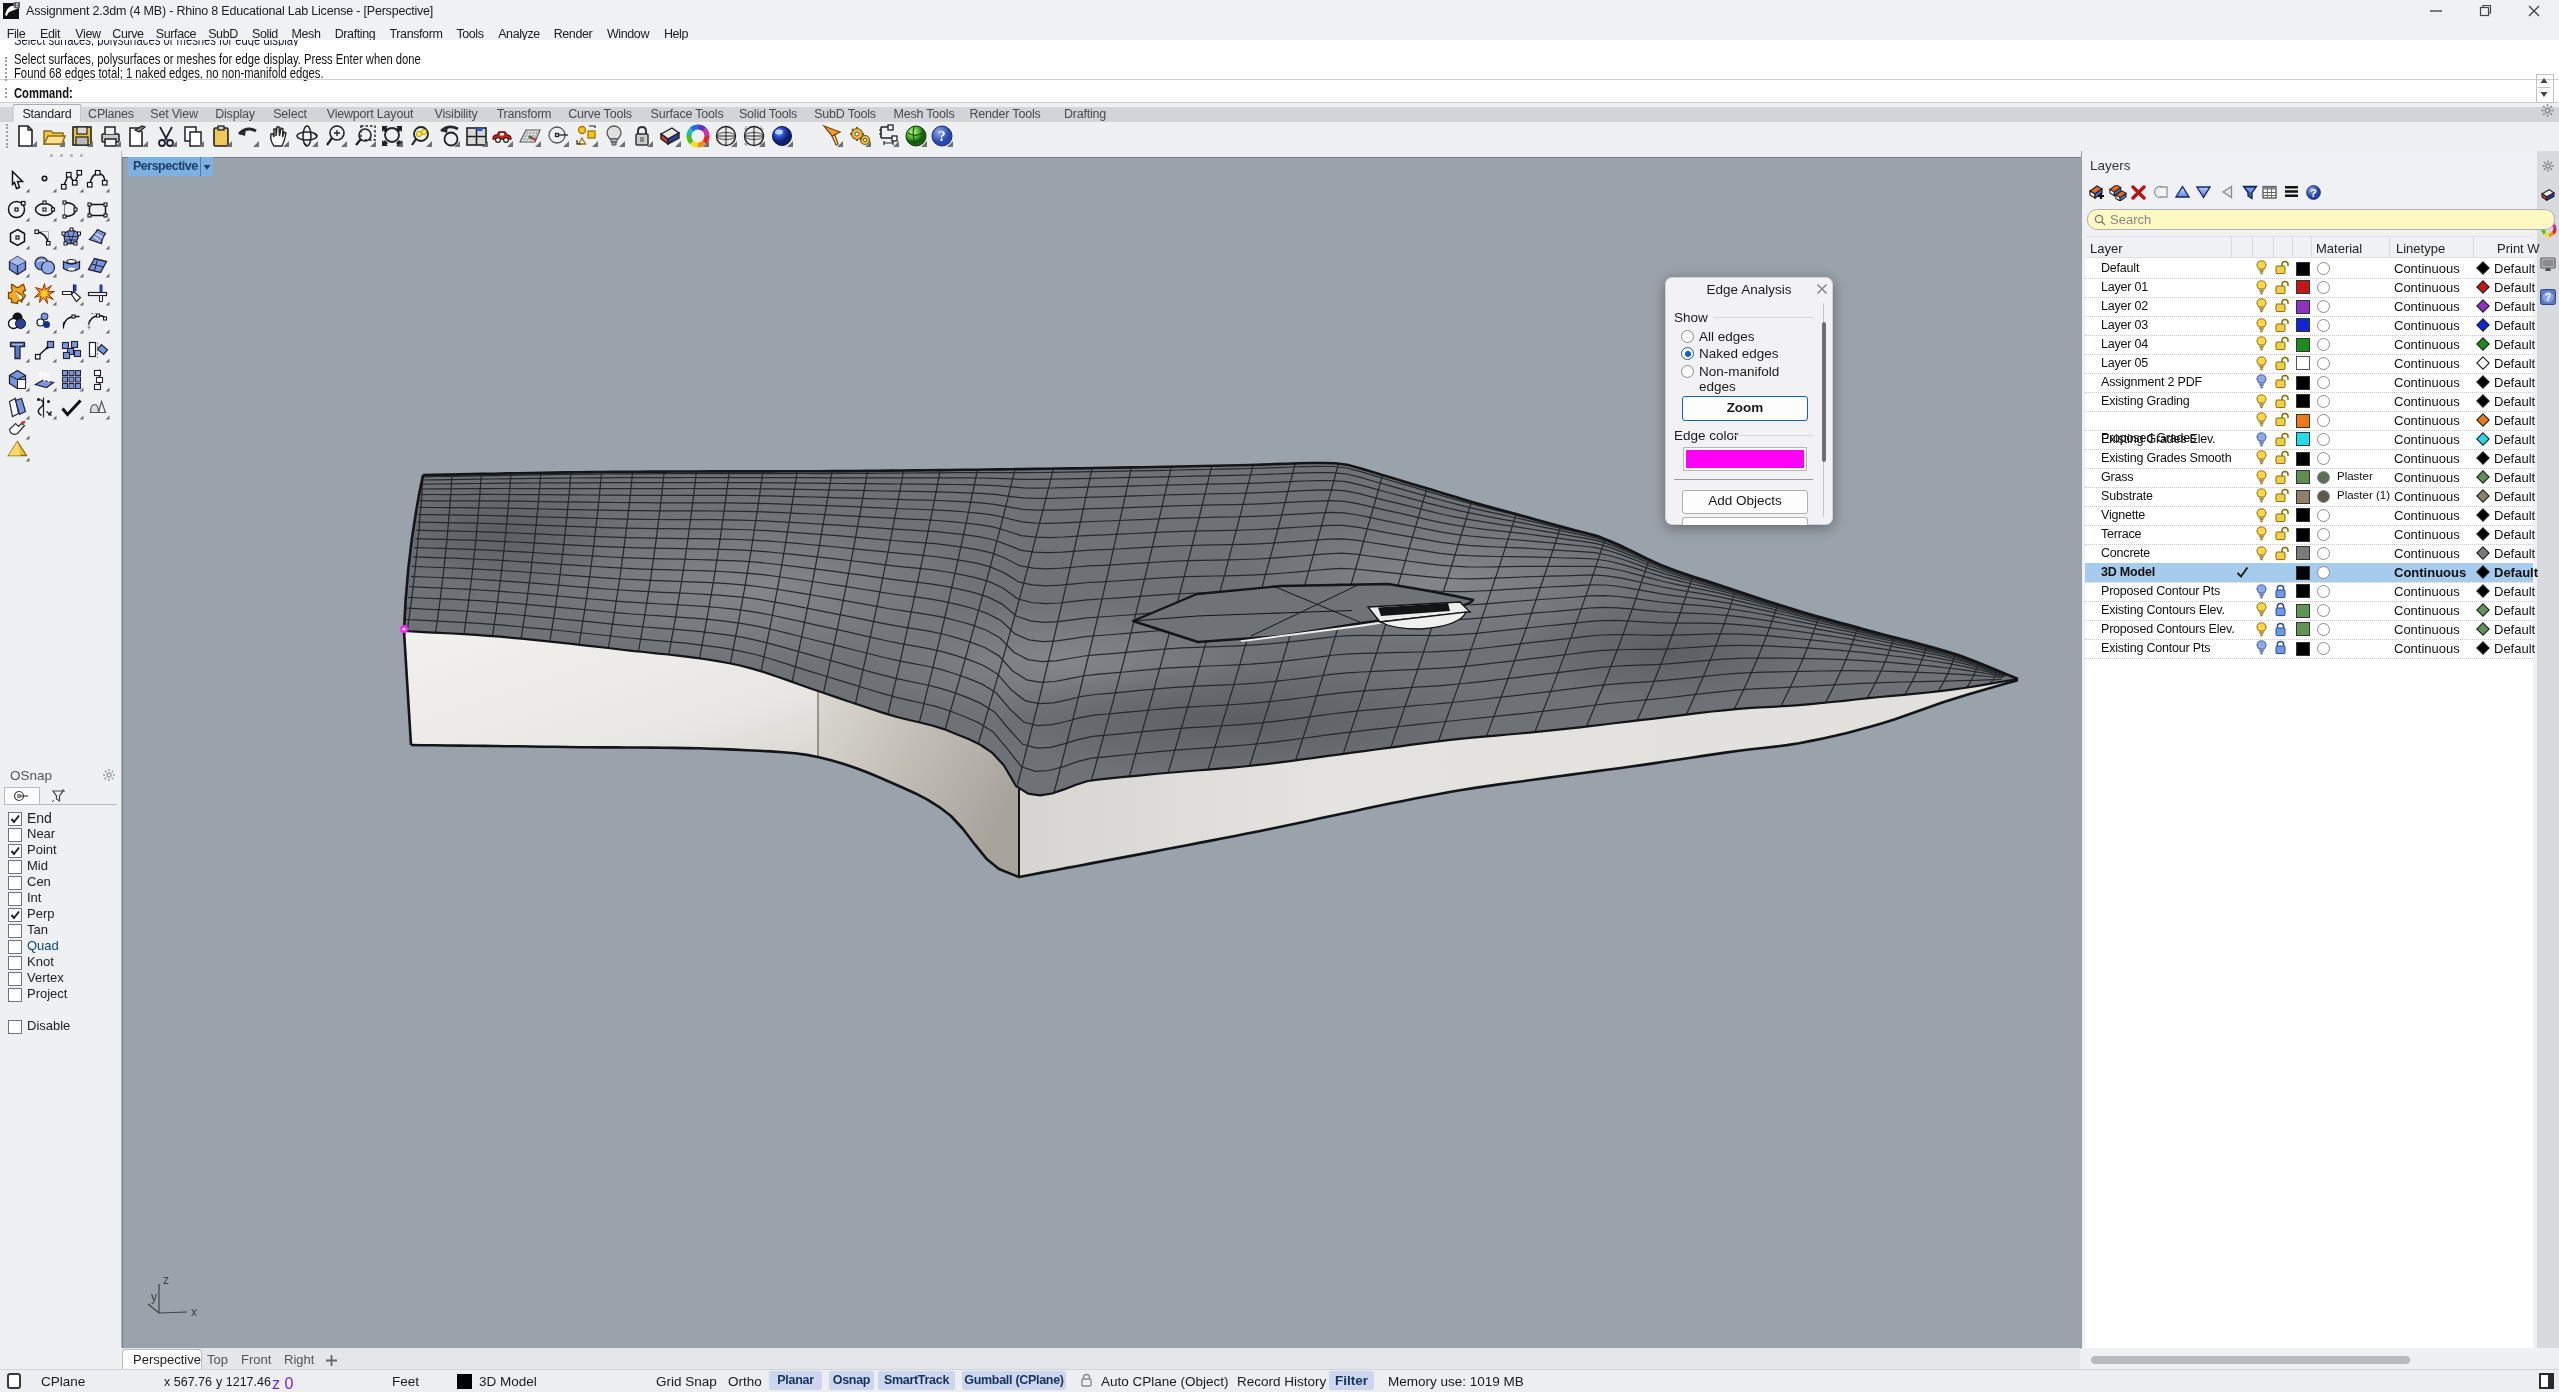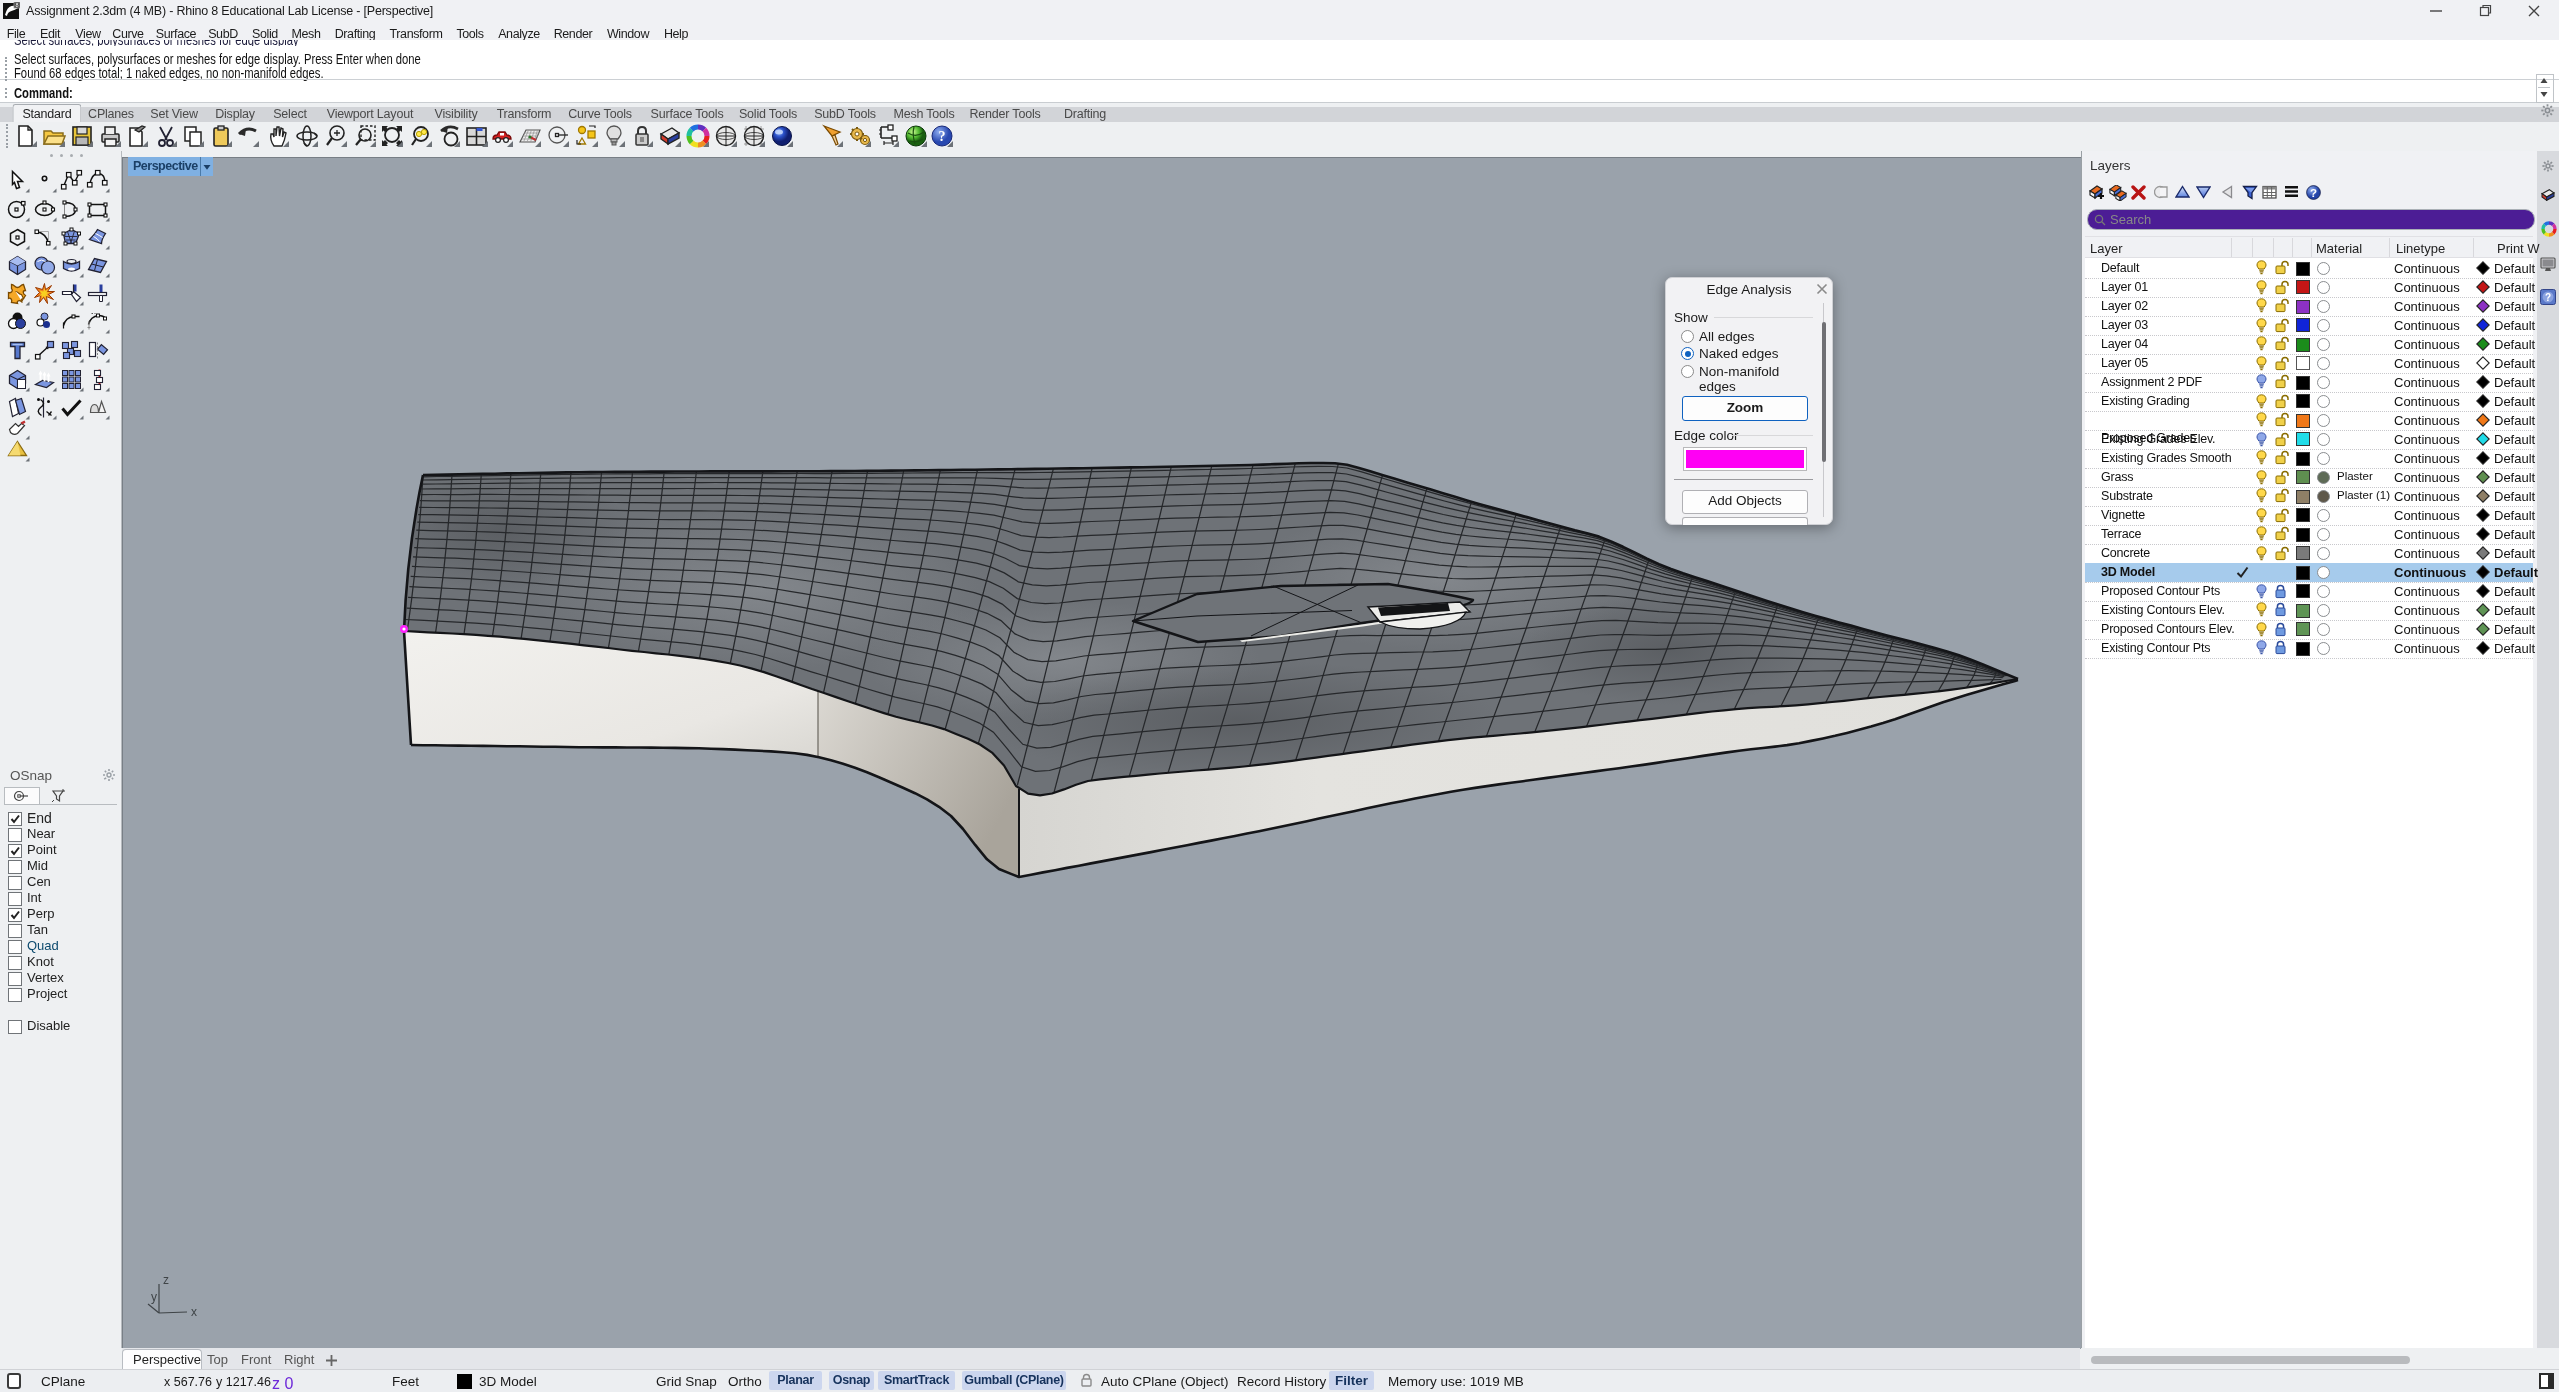--- a/index.html
+++ b/index.html
@@ -931,21 +931,21 @@
     <svg class="abs" style="left:2306px;top:185px" width="15" height="15" viewBox="0 0 15 15">
       <defs>
         <radialGradient id="hq2" cx="0.35" cy="0.3">
           <stop offset="0" stop-color="#8faef0"></stop>
           <stop offset="1" stop-color="#2444a8"></stop>
         </radialGradient>
       </defs>
       <circle cx="7.5" cy="7.5" r="6.9" fill="url(#hq2)" stroke="#16204a" stroke-width="0.8"></circle>
       <text x="7.5" y="12" font-size="11.5" font-weight="bold" fill="#fff" text-anchor="middle">?</text>
     </svg>
-<div class="abs" style="left:2087px;top:209px;width:446px;height:19px;background:#4c1d95;border:1px solid #aab0b6;border-radius:10px;">
+<div class="abs" style="left:2087px;top:209px;width:446px;height:19px;background:#fef9c3;border:1px solid #aab0b6;border-radius:10px;padding-left:20px;">
       <svg style="position:absolute;left:6px;top:3.5px" width="12" height="12" viewBox="0 0 12 12">
         <circle cx="5" cy="5" r="3.6" fill="none" stroke="#777" stroke-width="1.3"></circle>
         <path d="M7.8 7.8 L11 11" stroke="#777" stroke-width="1.3"></path>
       </svg>
       <div style="position:absolute;left:22px;top:2px;font-size:13px;color:#888;">Search</div>
     </div>
 <div class="abs" style="left:2090px;top:241px;font-size:13px;color:#222;">Layer</div>
 <div class="abs" style="left:2316px;top:241px;font-size:13px;color:#222;">Material</div>
 <div class="abs" style="left:2396px;top:241px;font-size:13px;color:#222;">Linetype</div>
 <div class="abs" style="left:2497px;top:241px;font-size:13px;color:#222;">Print W</div>

